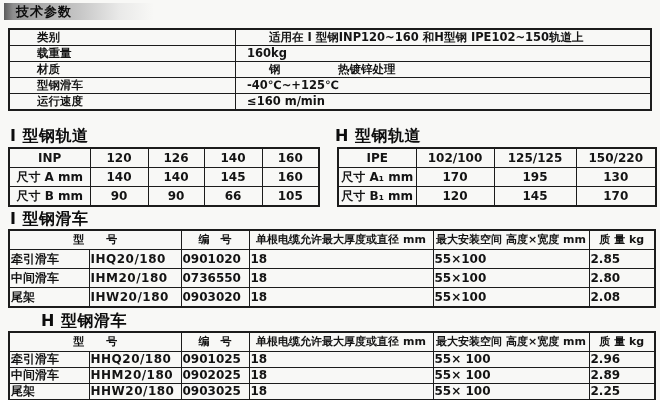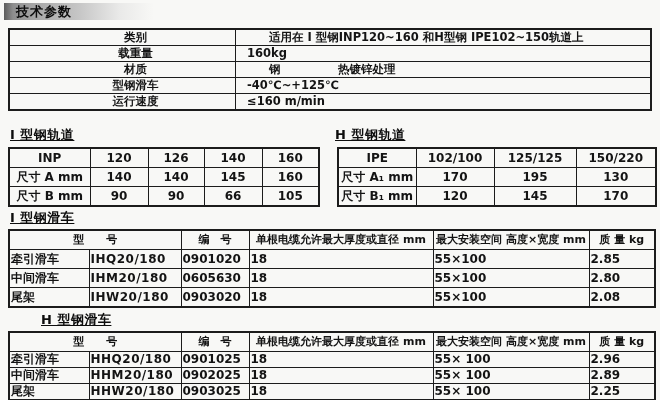--- a/index.html
+++ b/index.html
@@ -21,26 +21,26 @@
   }
   .titlebar .t{font-size:13px;font-weight:bold;padding-left:12px;letter-spacing:1px;color:#0d0d0d;}
 
   
   table{border-collapse:collapse;table-layout:fixed;}
   td,th{border:1px solid #1c1c1c;overflow:hidden;white-space:nowrap;}
 
   
   .params{position:absolute;left:8px;top:28px;width:644px;border:2px solid #1c1c1c;}
   .params td{height:13px;font-size:11.5px;line-height:13px;font-weight:bold;}
-  .params td.lbl{width:197px;padding-left:27px;text-align:center;}
+  .params td.lbl{width:197px;padding-left:27px;}
   .params td.val{padding-left:11px;}
   .params td.val.indent{padding-left:33px;}
 
   
-  .sec{position:absolute;font-size:13px;font-weight:bold;color:#0d0d0d;letter-spacing:0.5px;text-decoration:underline;}
+  .sec{position:absolute;font-size:16px;font-weight:bold;color:#0d0d0d;letter-spacing:0.5px;}
 
   
   .rail{position:absolute;top:147px;border:2px solid #1c1c1c;}
   .rail td{height:16px;font-size:12px;font-weight:bold;text-align:center;line-height:16px;}
   .rail-i{left:8px;width:310px;}
   .rail-h{left:337px;width:318px;}
 
   
   .trolley{position:absolute;left:8px;width:646px;border:2px solid #1c1c1c;}
   .trolley-i{top:229px;}
@@ -172,21 +172,21 @@
         <td>牵引滑车</td>
         <td class="model">IHQ20/180</td>
         <td>0901020</td>
         <td>18</td>
         <td>55×100</td>
         <td>2.85</td>
       </tr>
       <tr>
         <td>中间滑车</td>
         <td class="model">IHM20/180</td>
-        <td>0605630</td>
+        <td>0736550</td>
         <td>18</td>
         <td>55×100</td>
         <td>2.80</td>
       </tr>
       <tr>
         <td>尾架</td>
         <td class="model">IHW20/180</td>
         <td>0903020</td>
         <td>18</td>
         <td>55×100</td>

